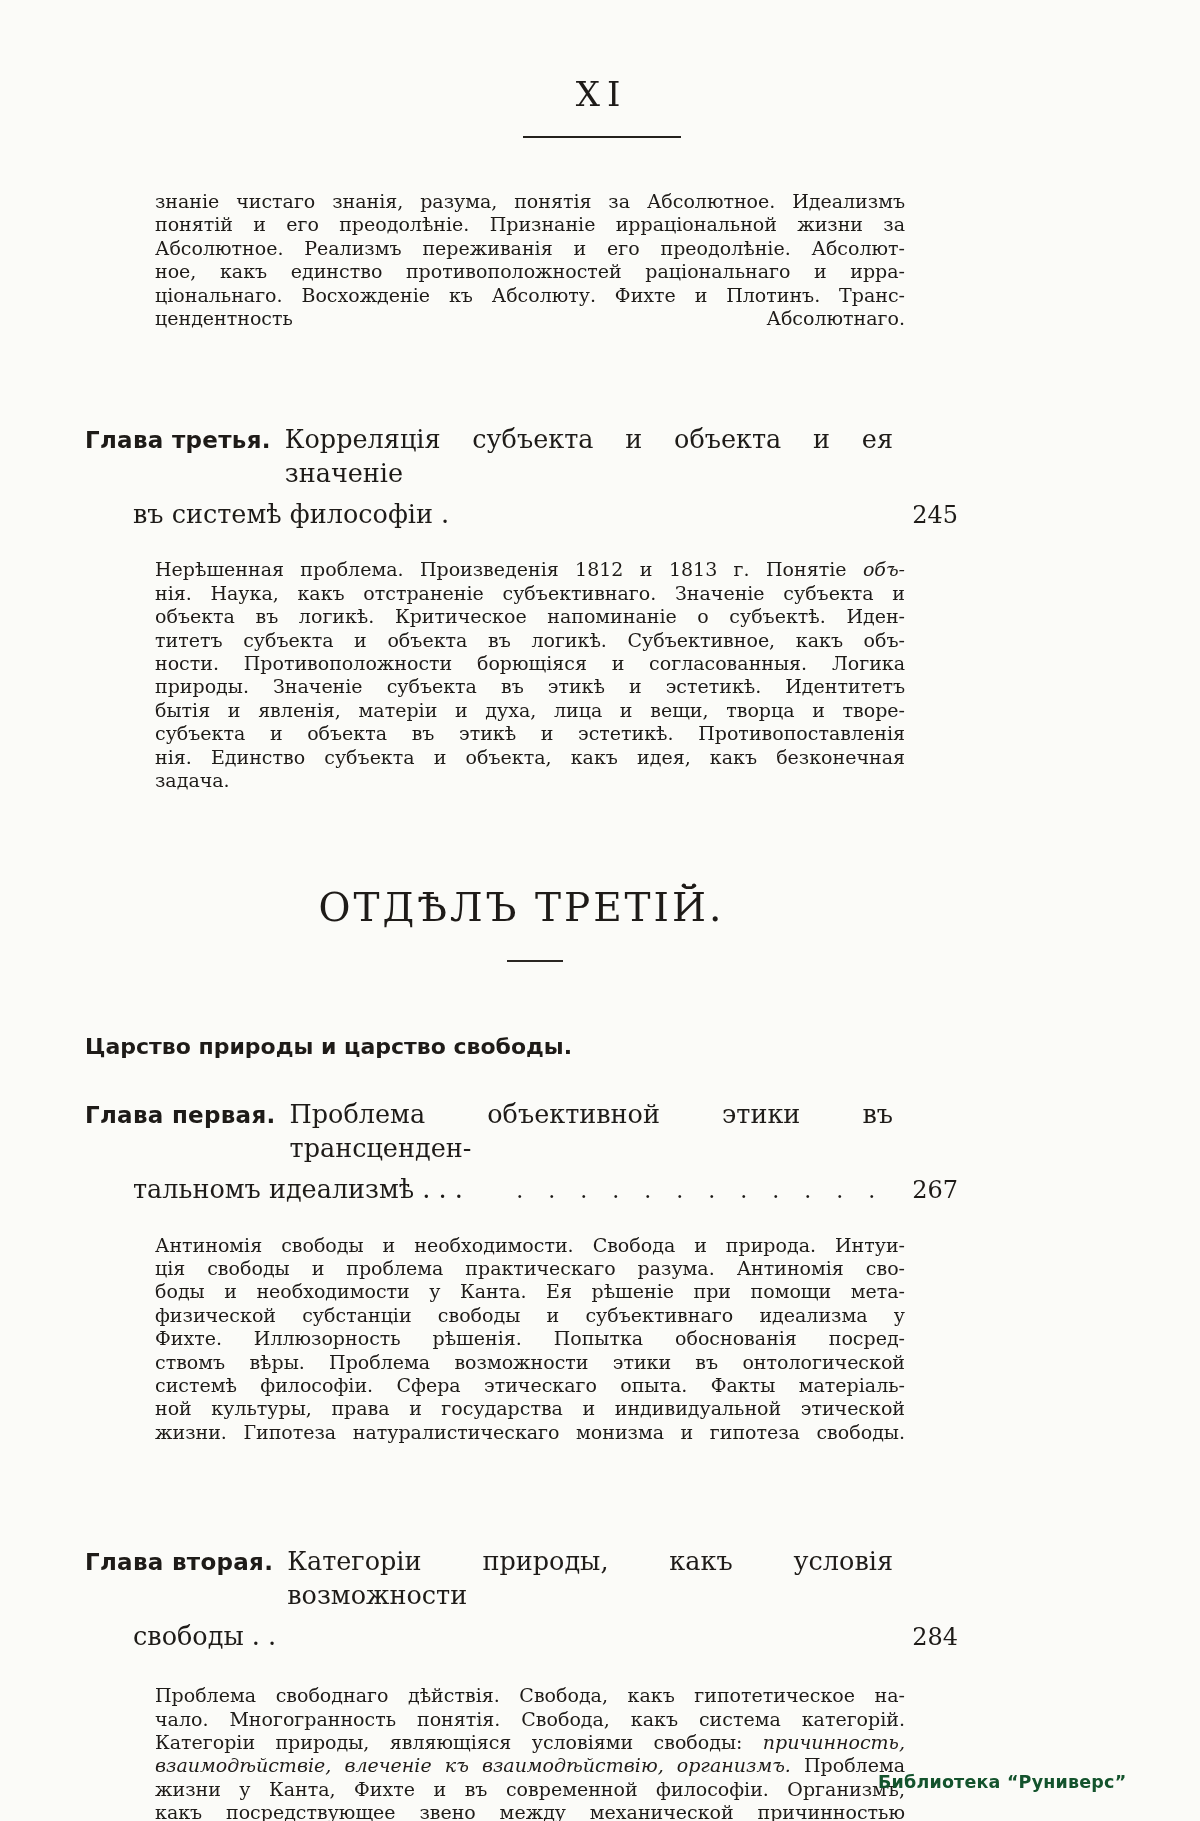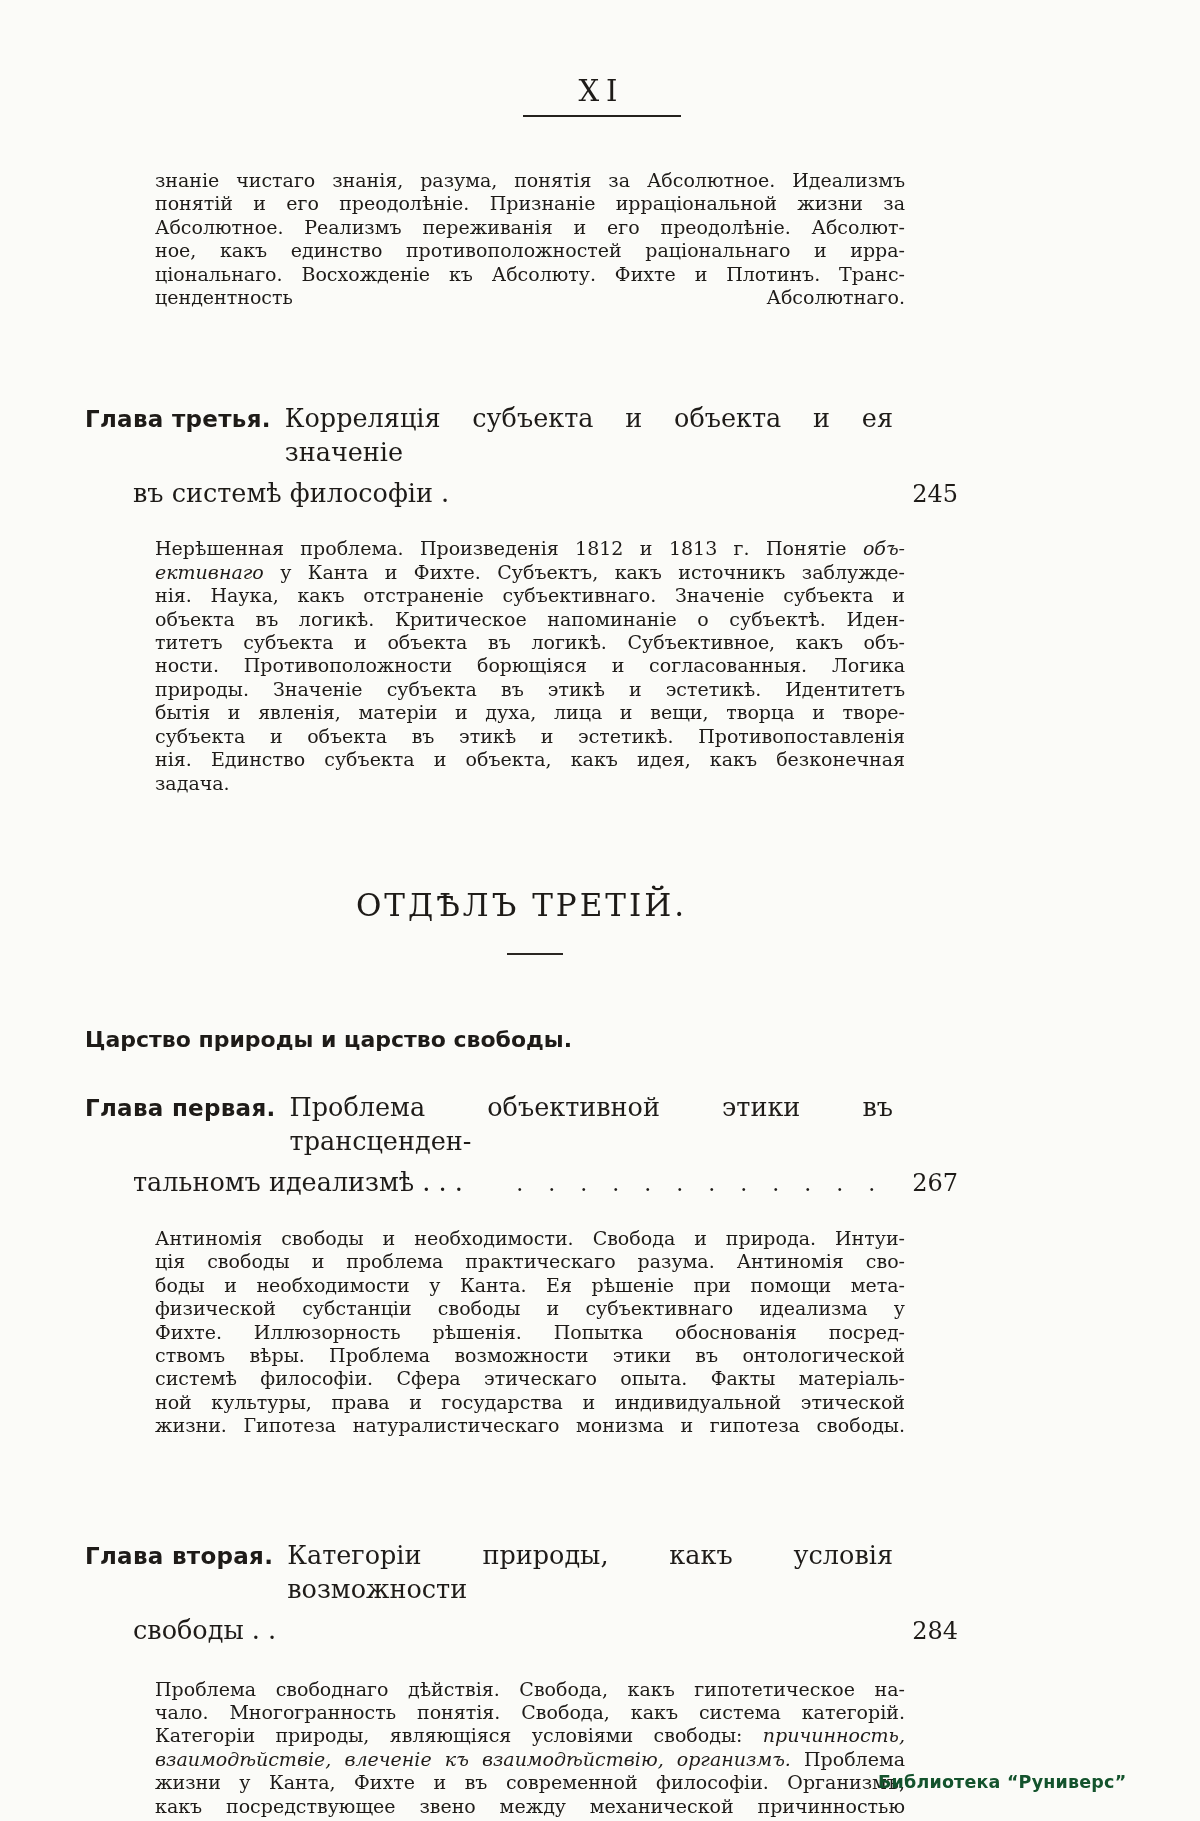--- a/index.html
+++ b/index.html
@@ -16,22 +16,22 @@
   .scan-page {
     position: absolute; left: 85px; top: 0; width: 900px;
   }
   
   .page-header {
     width: 873px; text-align: center; margin-top: 74px;
     transform: translateX(80px);
   }
   .folio {
     display: inline-block;
-    font-size: 29px; letter-spacing: 7px;
-    padding: 0 0 7px 0;
+    font-size: 34px; letter-spacing: 7px;
+    padding: 0 0 22px 0;
     width: 158px;
     border-bottom: 2.5px solid #24211d;
   }
   
   .para {
     width: 750px; margin-left: 70px;
     font-size: 19px; line-height: 23.4px;
   }
   .para .line {
     text-align: justify; text-align-last: justify;
@@ -54,21 +54,21 @@
     flex: 1; text-align: right; padding-right: 28px;
     white-space: nowrap; overflow: hidden;
     letter-spacing: 9px; font-size: 22px;
   }
   .ch-page { font-size: 24px; white-space: nowrap; }
   .heading-third  { margin-top: 92px; }
   .summary-third  { margin-top: 26px; }
   
   .section-title {
     width: 873px; text-align: center; margin-top: 92px;
-    font-size: 31px; letter-spacing: 3px;
+    font-size: 39px; letter-spacing: 3px;
   }
   .section-divider {
     width: 56px; height: 0; border-top: 2.5px solid #2a2622;
     margin: 30px auto 0 auto;
   }
   .section-subtitle {
     width: 873px; text-align: left; margin-top: 72px;
     font-family: "DejaVu Sans", sans-serif;
     font-weight: bold; font-size: 22px;
   }
@@ -113,21 +113,20 @@
     <div class="ch-line2">
       <span class="ch-cont">въ системѣ философіи .</span>
       <span class="ch-leader"></span>
       <span class="ch-page">245</span>
     </div>
   </div>
 
   <div class="para summary-third">
     <div>
         <div class="line">Нерѣшенная проблема. Произведенія 1812 и 1813 г. Понятіе <i>объ-</i></div>
-        <div class="line"><i>ективнаго</i> у Канта и Фихте. Субъектъ, какъ источникъ заблужде-</div>
         <div class="line">нія. Наука, какъ отстраненіе субъективнаго. Значеніе субъекта и</div>
         <div class="line">объекта въ логикѣ. Критическое напоминаніе о субъектѣ. Иден-</div>
         <div class="line">титетъ субъекта и объекта въ логикѣ. Субъективное, какъ объ-</div>
         <div class="line">ности. Противоположности борющіяся и согласованныя. Логика</div>
         <div class="line">природы. Значеніе субъекта въ этикѣ и эстетикѣ. Идентитетъ</div>
         <div class="line">бытія и явленія, матеріи и духа, лица и вещи, творца и творе-</div>
         <div class="line">субъекта и объекта въ этикѣ и эстетикѣ. Противопоставленія</div>
         <div class="line">нія. Единство субъекта и объекта, какъ идея, какъ безконечная</div>
       </div>
     <div class="line tail-center">задача.</div>

